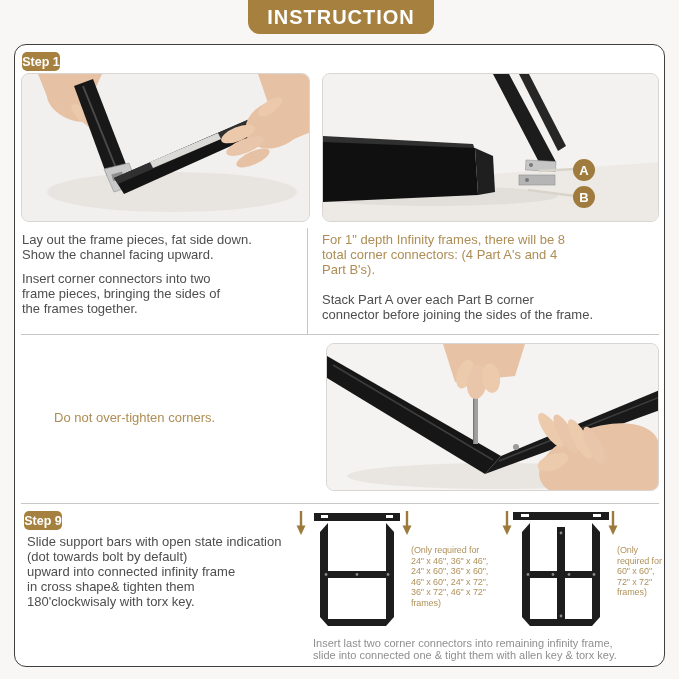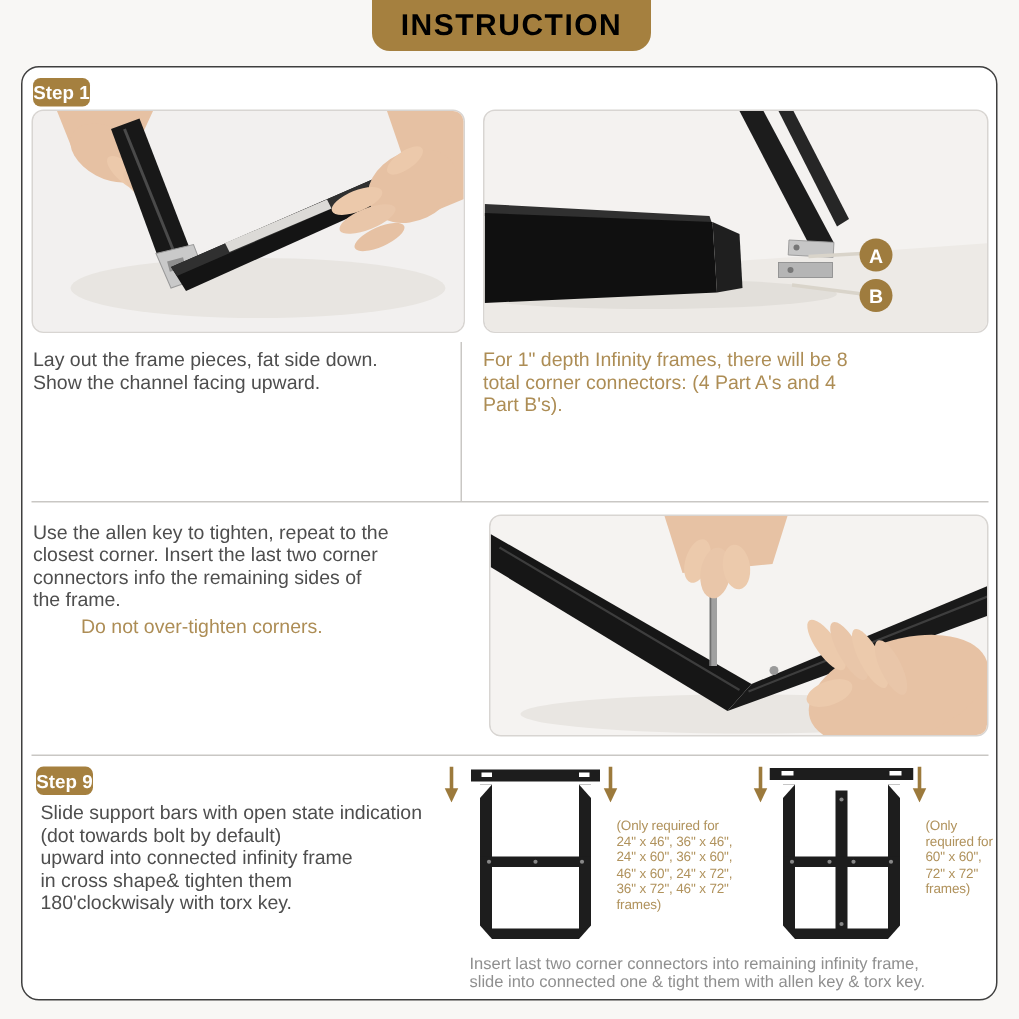--- a/index.html
+++ b/index.html
@@ -8,21 +8,21 @@
     position:relative; width:679px; height:679px;
     background:#f8f7f5; overflow:hidden;
     font-family:"Liberation Sans", sans-serif;
     color:#4e4e4e;
   }
   .abs { position:absolute; }
   .title-badge {
     left:248px; top:0; width:186px; height:34px;
     background:#a5803f; border-radius:0 0 12px 12px;
     display:flex; align-items:center; justify-content:center;
-    color:#000000; font-size:20px; font-weight:bold; letter-spacing:1px;
+    color:#ffffff; font-size:20px; font-weight:bold; letter-spacing:1px;
   }
   .card {
     left:14px; top:44px; width:651px; height:623px;
     background:#ffffff; border:1.5px solid #3f3f3f; border-radius:12px;
   }
   .step-badge {
     background:#a5803f; color:#ffffff; font-size:12.5px; font-weight:bold;
     border-radius:5px; display:flex; align-items:center; justify-content:center;
     width:38px; height:19px;
   }
@@ -120,32 +120,33 @@
     <div class="part-circle" style="position:absolute; left:250px; top:85px;">
       <span>A</span>
     </div>
     <div class="part-circle" style="position:absolute; left:250px; top:112px;">
       <span>B</span>
     </div>
   </div>
 
   <div class="abs body-text ml" style="left:22px; top:232px; width:280px;">Lay out the frame pieces, fat side down.
 Show the channel facing upward.</div>
+  <div class="abs body-text ml" style="left:22px; top:271px; width:280px;">Insert corner connectors into two
+frame pieces, bringing the sides of
+the frames together.</div>
 
   <div class="abs body-text ml gold-text" style="left:322px; top:232px; width:332px;">For 1" depth Infinity frames, there will be 8
 total corner connectors: (4 Part A's and 4
 Part B's).</div>
+  <div class="abs body-text ml" style="left:322px; top:292px; width:332px;">Stack Part A over each Part B corner
+connector before joining the sides of the frame.</div>
 
   <div class="abs vdiv" style="left:307px; top:228px; height:106px;"></div>
   <div class="abs hdiv" style="left:21px; top:334px; width:638px;"></div>
 
-  <div class="abs body-text ml" style="left:22px; top:347px; width:290px;">Use the allen key to tighten, repeat to the
-closest corner. Insert the last two corner
-connectors info the remaining sides of
-the frame.</div>
   <div class="abs body-text gold-text" style="left:22px; top:410px; width:290px;margin-left:32px;">Do not over-tighten corners.</div>
 
   <div class="abs photo" style="left:326px; top:343px; width:333px; height:148px;">
     <svg width="333" height="148" viewBox="0 0 333 148">
       <rect width="333" height="148" fill="#f5f3f1"></rect>
       <ellipse cx="170" cy="132" rx="150" ry="13" fill="#e9e6e2"></ellipse>
       <g>
         <polygon points="0,12 0,34 158,130 174,112" fill="#161616"></polygon>
         <line x1="6" y1="21" x2="166" y2="116" stroke="#3d3d3d" stroke-width="1.5"></line>
         <polygon points="158,130 174,112 333,46 333,66" fill="#191919"></polygon>

